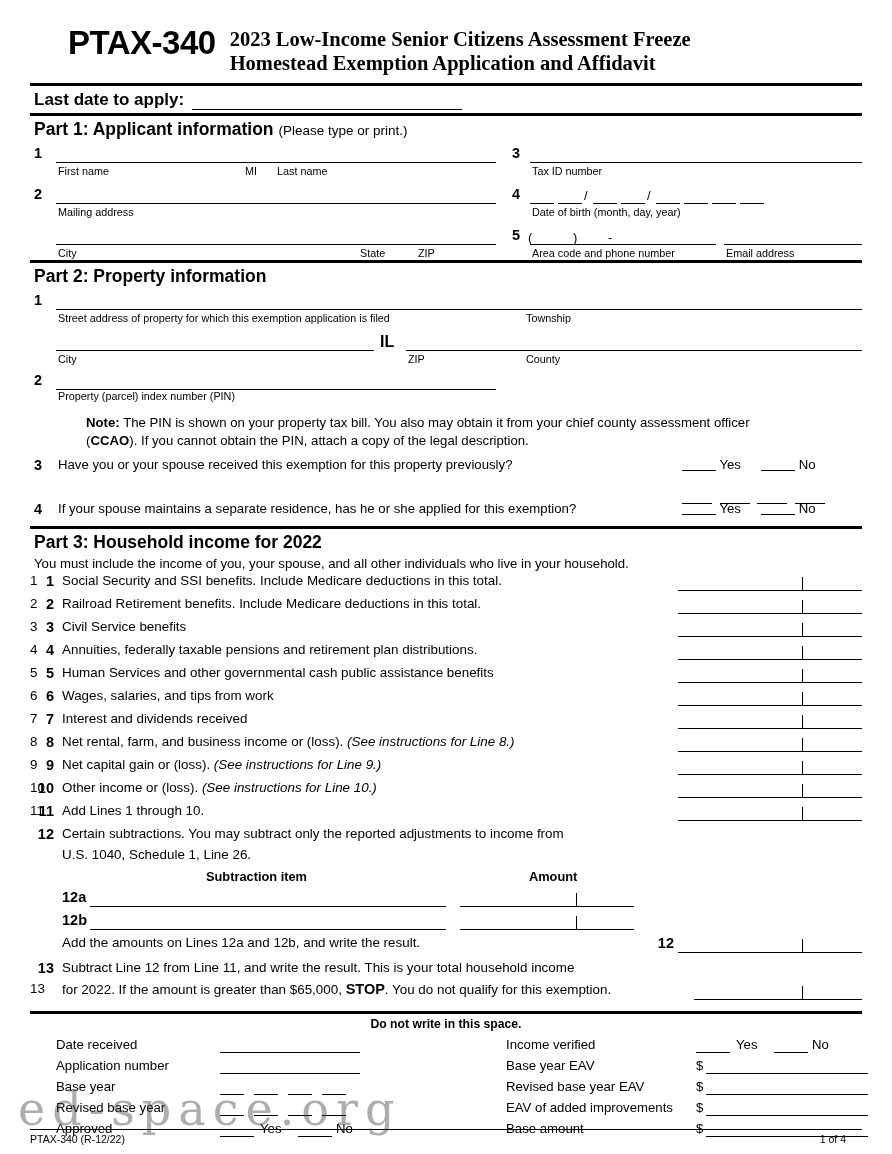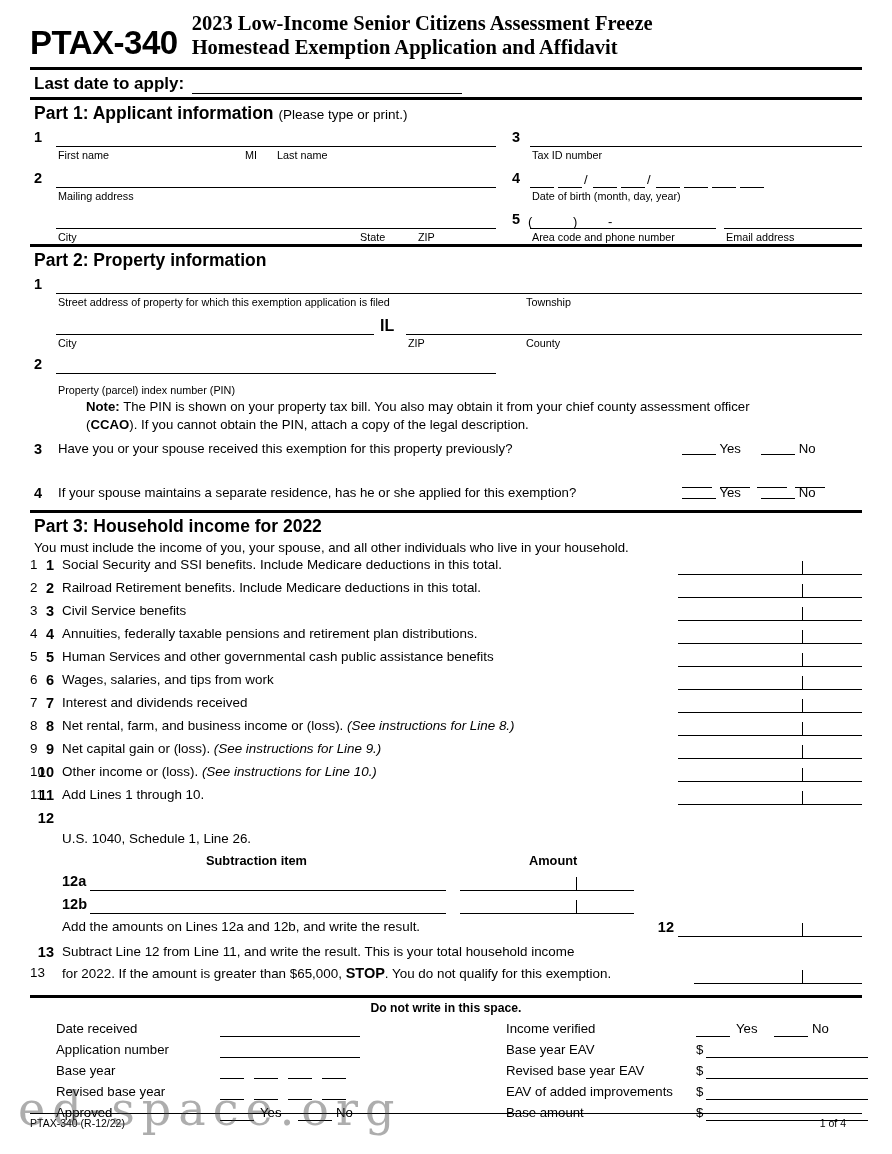--- a/index.html
+++ b/index.html
@@ -16,21 +16,21 @@
     background:#fff;
     overflow:hidden;
     box-sizing:border-box;
   }
   .sheet{
     position:absolute;
     left:30px; top:0; width:832px;
   }
 
   
-  .hdr{display:flex;align-items:flex-end;padding-top:10px;}
+  .hdr{display:flex;align-items:flex-start;padding-top:26px;margin-left:38px;}
   .formno{
     font-size:33px;font-weight:bold;letter-spacing:-0.5px;
     line-height:1;white-space:nowrap;padding-right:14px;
   }
   .formtitle{font-size:20.5px;font-weight:bold;line-height:1.15;padding-top:2px;font-family:Liberation Serif, serif;}
 
   .rule-thick{border-top:3px solid #000;}
   .rule-thin{border-top:1px solid #000;}
 
   .lastdate{
@@ -199,21 +199,21 @@
 
     <span class="uline" style="left:26px;top:61px;width:318px;"></span>
     <span class="lbl fl" style="left:28px;top:65px;">City</span>
     <span class="ilmark" style="left:350px;top:44px;">IL</span>
     <span class="uline" style="left:376px;top:61px;width:456px;"></span>
     <span class="lbl fl" style="left:378px;top:65px;">ZIP</span>
     <span class="lbl fl" style="left:496px;top:65px;">County</span>
 
     <span class="num fl" style="left:4px;top:84px;">2</span>
     <span class="uline" style="left:26px;top:100px;width:440px;"></span>
-    <span class="lbl fl" style="left:28px;top:112px;">Property (parcel) index number (PIN)</span>
+    <span class="lbl fl" style="left:28px;top:102px;">Property (parcel) index number (PIN)</span>
   </div>
 
   <div class="note">
     <span style="font-weight:bold;">Note:</span><span> The PIN is shown on your property tax bill. You also may obtain it from your chief county assessment officer</span><br>
     <span>(</span><span style="font-weight:bold;">CCAO</span><span>). If you cannot obtain the PIN, attach a copy of the legal description.</span>
   </div>
 
   <div style="height:8px;"></div>
 
   <div class="qrow">
@@ -267,20 +267,21 @@
         <div class="irow"><span class="inum" style="left: 0px; width: 24px;">6</span><span class="itxt"><span>Wages, salaries, and tips from work</span></span><span class="anum" style="left: 618px; top: 0px; width: 26px;">6</span><span class="amtline" style="left: 648px; top: 17px; width: 184px;"></span><span class="amtsep" style="left: 772px; top: 4px; height: 14px;"></span></div>
         <div class="irow"><span class="inum" style="left: 0px; width: 24px;">7</span><span class="itxt"><span>Interest and dividends received</span></span><span class="anum" style="left: 618px; top: 0px; width: 26px;">7</span><span class="amtline" style="left: 648px; top: 17px; width: 184px;"></span><span class="amtsep" style="left: 772px; top: 4px; height: 14px;"></span></div>
         <div class="irow"><span class="inum" style="left: 0px; width: 24px;">8</span><span class="itxt"><span>Net rental, farm, and business income or (loss). </span><i>(See instructions for Line 8.)</i></span><span class="anum" style="left: 618px; top: 0px; width: 26px;">8</span><span class="amtline" style="left: 648px; top: 17px; width: 184px;"></span><span class="amtsep" style="left: 772px; top: 4px; height: 14px;"></span></div>
         <div class="irow"><span class="inum" style="left: 0px; width: 24px;">9</span><span class="itxt"><span>Net capital gain or (loss). </span><i>(See instructions for Line 9.)</i></span><span class="anum" style="left: 618px; top: 0px; width: 26px;">9</span><span class="amtline" style="left: 648px; top: 17px; width: 184px;"></span><span class="amtsep" style="left: 772px; top: 4px; height: 14px;"></span></div>
         <div class="irow"><span class="inum" style="left: 0px; width: 24px;">10</span><span class="itxt"><span>Other income or (loss). </span><i>(See instructions for Line 10.)</i></span><span class="anum" style="left: 618px; top: 0px; width: 26px;">10</span><span class="amtline" style="left: 648px; top: 17px; width: 184px;"></span><span class="amtsep" style="left: 772px; top: 4px; height: 14px;"></span></div>
         <div class="irow"><span class="inum" style="left: 0px; width: 24px;">11</span><span class="itxt"><span>Add Lines 1 through 10.</span></span><span class="anum" style="left: 618px; top: 0px; width: 26px;">11</span><span class="amtline" style="left: 648px; top: 17px; width: 184px;"></span><span class="amtsep" style="left: 772px; top: 4px; height: 14px;"></span></div>
       </div>
 
   <div class="irow" style="height:21px;">
     <span class="inum" style="left:0px;width:24px;">12</span>
+    <span class="itxt">Certain subtractions. You may subtract only the reported adjustments to income from</span>
   </div>
   <div class="irow" style="height:22px;">
     <span class="itxt">U.S. 1040, Schedule 1, Line 26.</span>
   </div>
 
   <div class="sub12" style="height:20px;">
     <span class="subhead" style="left:176px;">Subtraction item</span>
     <span class="subhead" style="left:466px;margin-left:33px;">Amount</span>
   </div>
 

